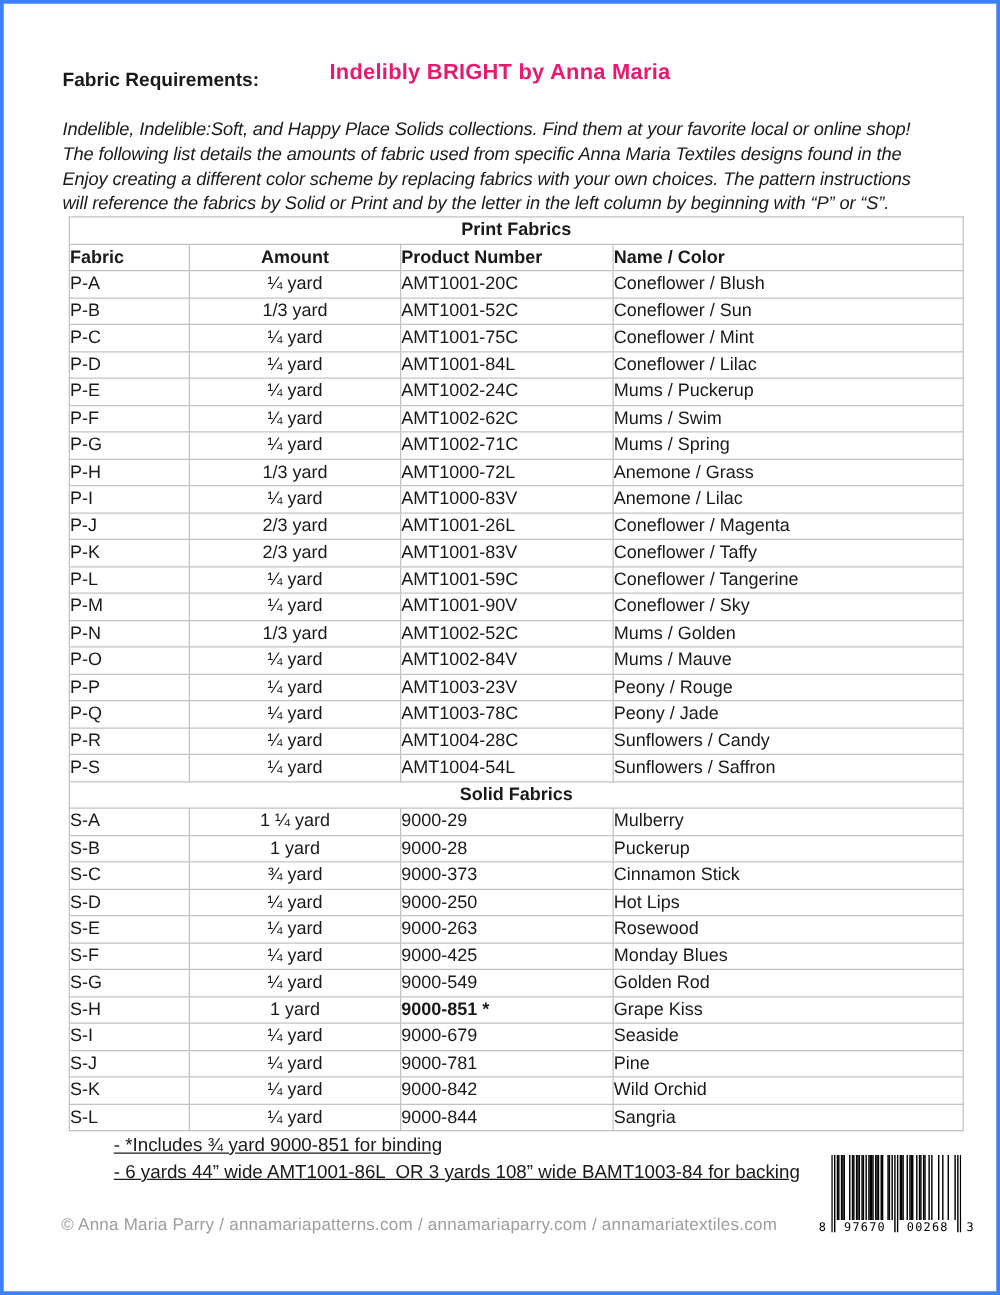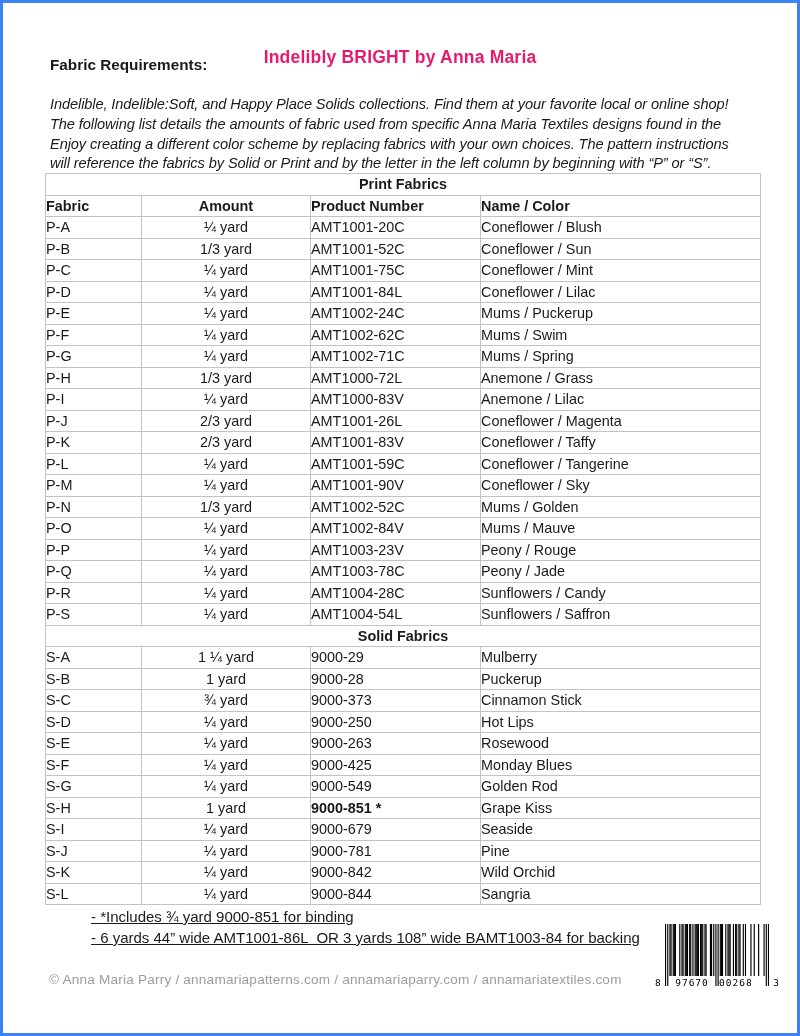--- a/index.html
+++ b/index.html
@@ -14,21 +14,21 @@
     letter-spacing:.2px;
   }
   .heading{
     position:absolute; top:53px; left:47px; font-size:15.3px; font-weight:bold;
   }
   .intro{
     position:absolute; top:92px; left:47px; font-style:italic;
     font-size:14.6px; line-height:19.8px; white-space:nowrap; letter-spacing:-.1px;
   }
   table.ft{
-    position:absolute; top:170px; left:42px; width:716px;
+    position:absolute; top:170px; left:52px; width:716px;
     border-collapse:collapse; table-layout:fixed;
   }
   table.ft td{
     border:1px solid var(--grid,#c3c3c3); font-size:14.4px; height:20.5px;
     padding:0; overflow:hidden; white-space:nowrap;
   }
   td.section-title{ text-align:center; font-weight:bold; font-size:15px; }
   td.hdr{ font-weight:bold; }
   td.c0{ }
   td.c1{ text-align:center; }
@@ -45,21 +45,21 @@
   }
   .barcode{ position:absolute; left:652px; top:921px; width:124px; height:64px; }
   .barcode svg{ position:absolute; left:10px; top:0; width:104px; height:62px; }
   .bc-digit{
     position:absolute; bottom:0; font-family:"DejaVu Sans Mono", monospace;
     font-size:9.5px; color:#000; background:#fff; line-height:11px;
   }
   .bc-left{ left:0; }
   .bc-right{ right:0; }
   .bc-g1{ left:17px; width:40px; text-align:center; letter-spacing:1px; }
-  .bc-g2{ left:64px; width:40px; text-align:left; letter-spacing:1px; }
+  .bc-g2{ left:64px; width:40px; text-align:right; letter-spacing:1px; }
 </style>
 </head>
 <body>
 
 <div class="page">
 
   <div class="title">Indelibly BRIGHT by Anna Maria</div>
 
   <div class="heading">Fabric Requirements:</div>
 

